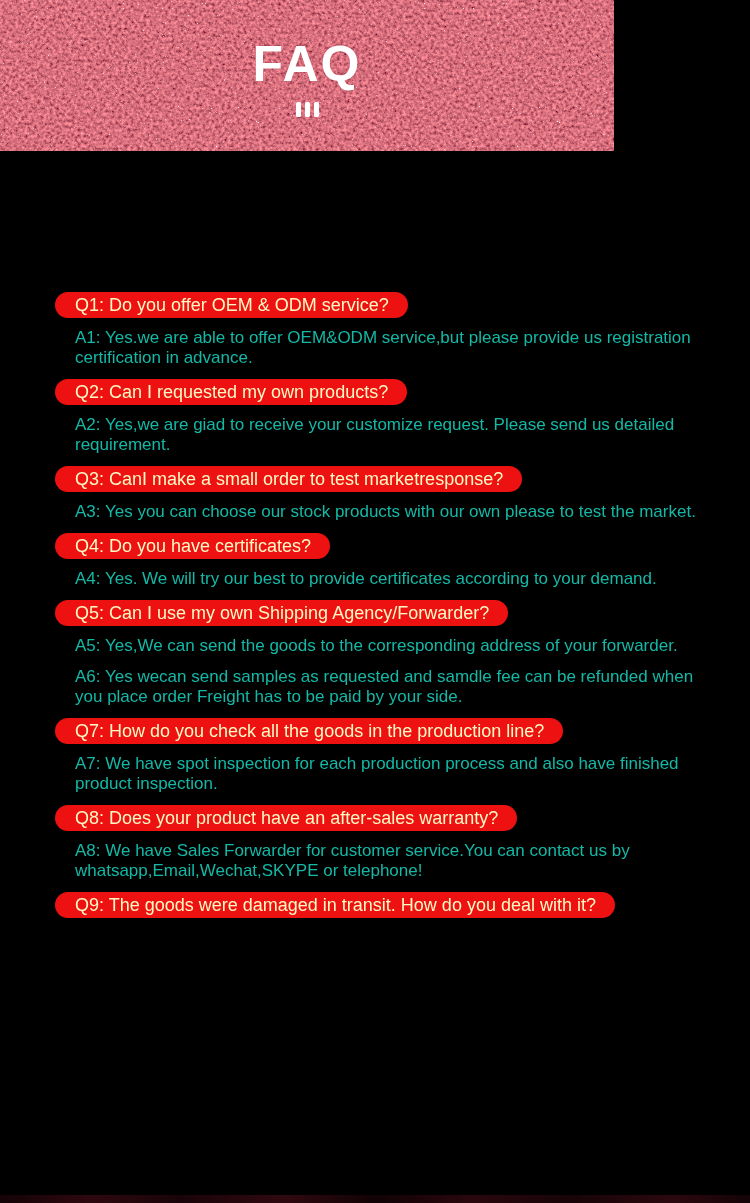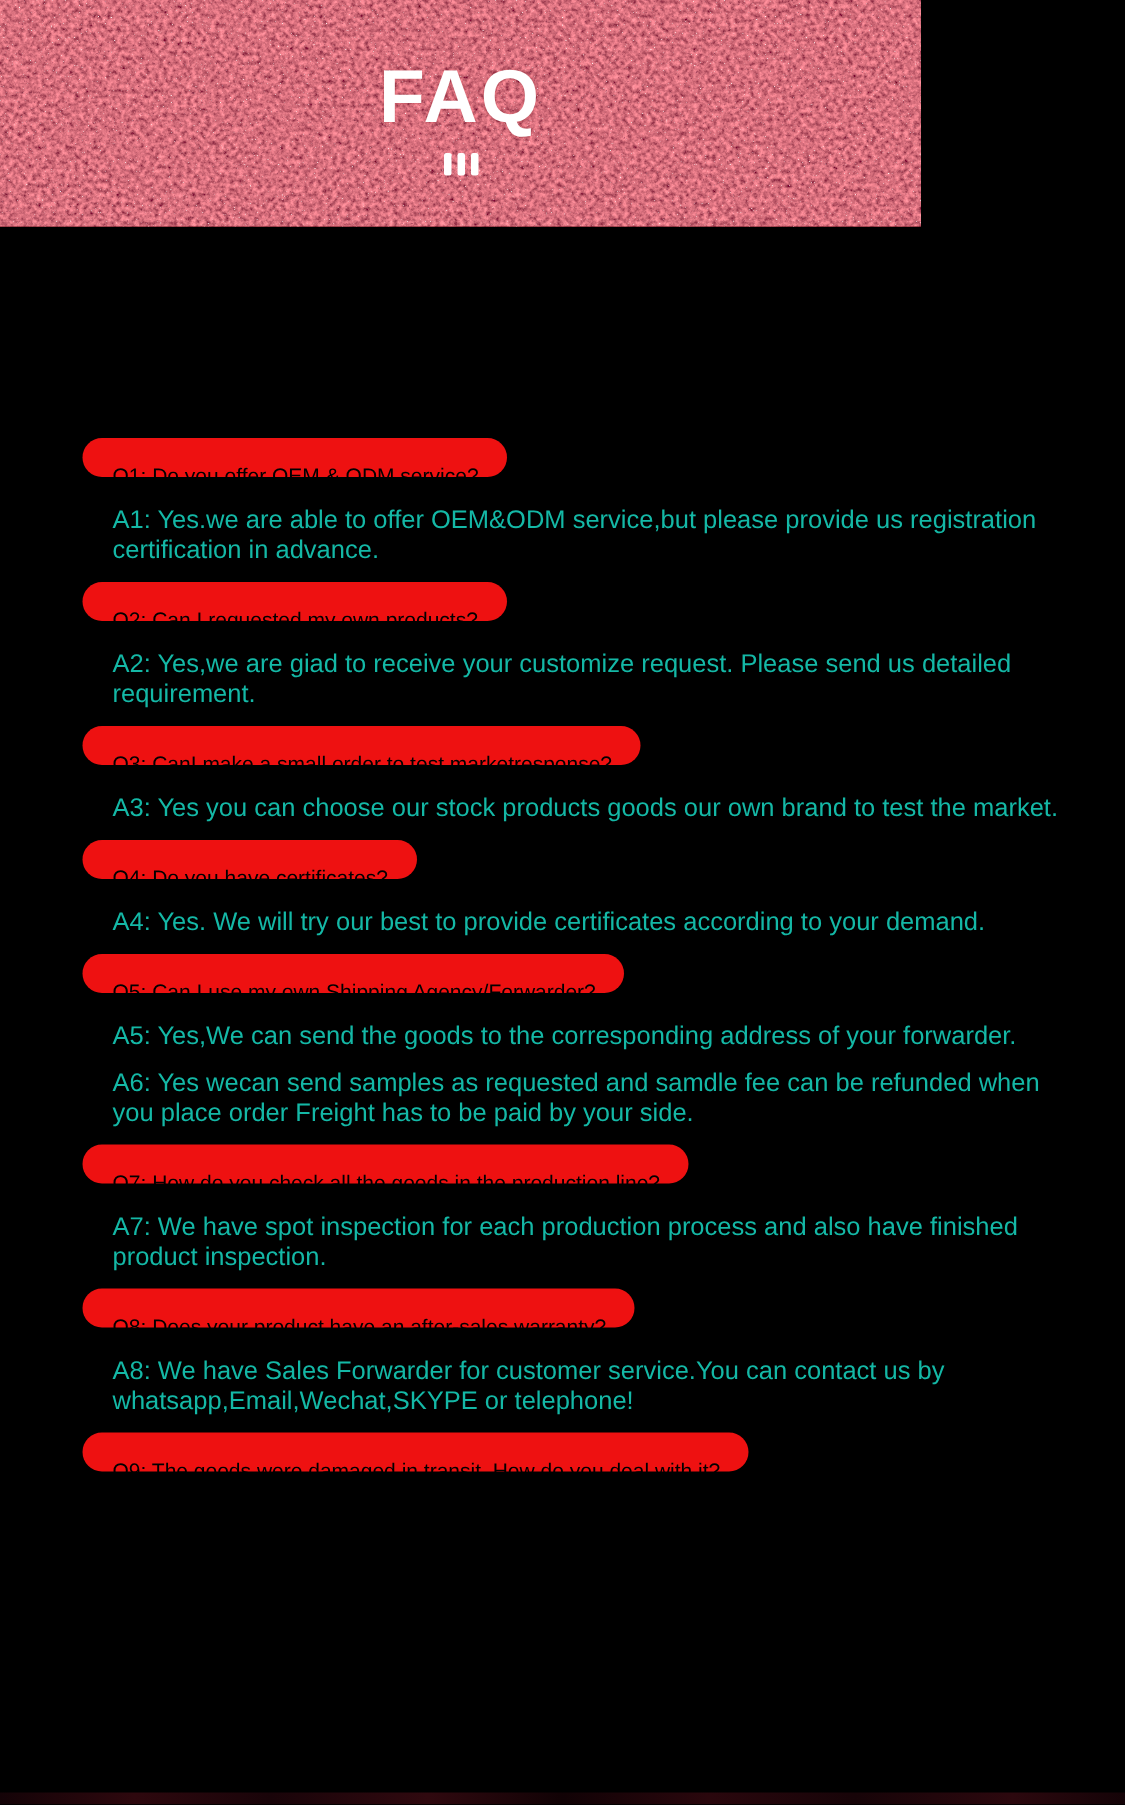--- a/index.html
+++ b/index.html
@@ -56,25 +56,25 @@
   
   .content {
     padding: 141px 40px 0 55px;
   }
   .faq-item { margin-bottom: 11px; }
   .q-pill {
     display: inline-block;
     max-width: 655px;
     height: 26px;
     line-height: 26px;
-    padding: 12px 19px 0 20px;
+    padding: 0 19px 0 20px;
     background: #ee1111;
     border-radius: 13px;
-    color: #000000;
-    font-size: 14px;
+    color: #fef9c3;
+    font-size: 18px;
     white-space: nowrap;
   }
   .answer {
     margin: 10px 0 0 20px;
     color: #14b8a6;
     font-size: 17px;
     line-height: 20px;
     white-space: pre-line;
     max-width: 635px;
   }
@@ -145,21 +145,21 @@
     </div>
 
     <div class="faq-item">
       <span class="q-pill">Q2: Can I requested my own products?</span>
       <div class="answer">A2: Yes,we are giad to receive your customize request. Please send us detailed
 requirement.</div>
     </div>
 
     <div class="faq-item">
       <span class="q-pill">Q3: CanI make a small order to test marketresponse?</span>
-      <div class="answer">A3: Yes you can choose our stock products goods our own brand to test the market.</div>
+      <div class="answer">A3: Yes you can choose our stock products with our own please to test the market.</div>
     </div>
 
     <div class="faq-item">
       <span class="q-pill">Q4: Do you have certificates?</span>
       <div class="answer">A4: Yes. We will try our best to provide certificates according to your demand.</div>
     </div>
 
     <div class="faq-item">
       <span class="q-pill">Q5: Can I use my own Shipping Agency/Forwarder?</span>
       <div class="answer">A5: Yes,We can send the goods to the corresponding address of your forwarder.</div>

